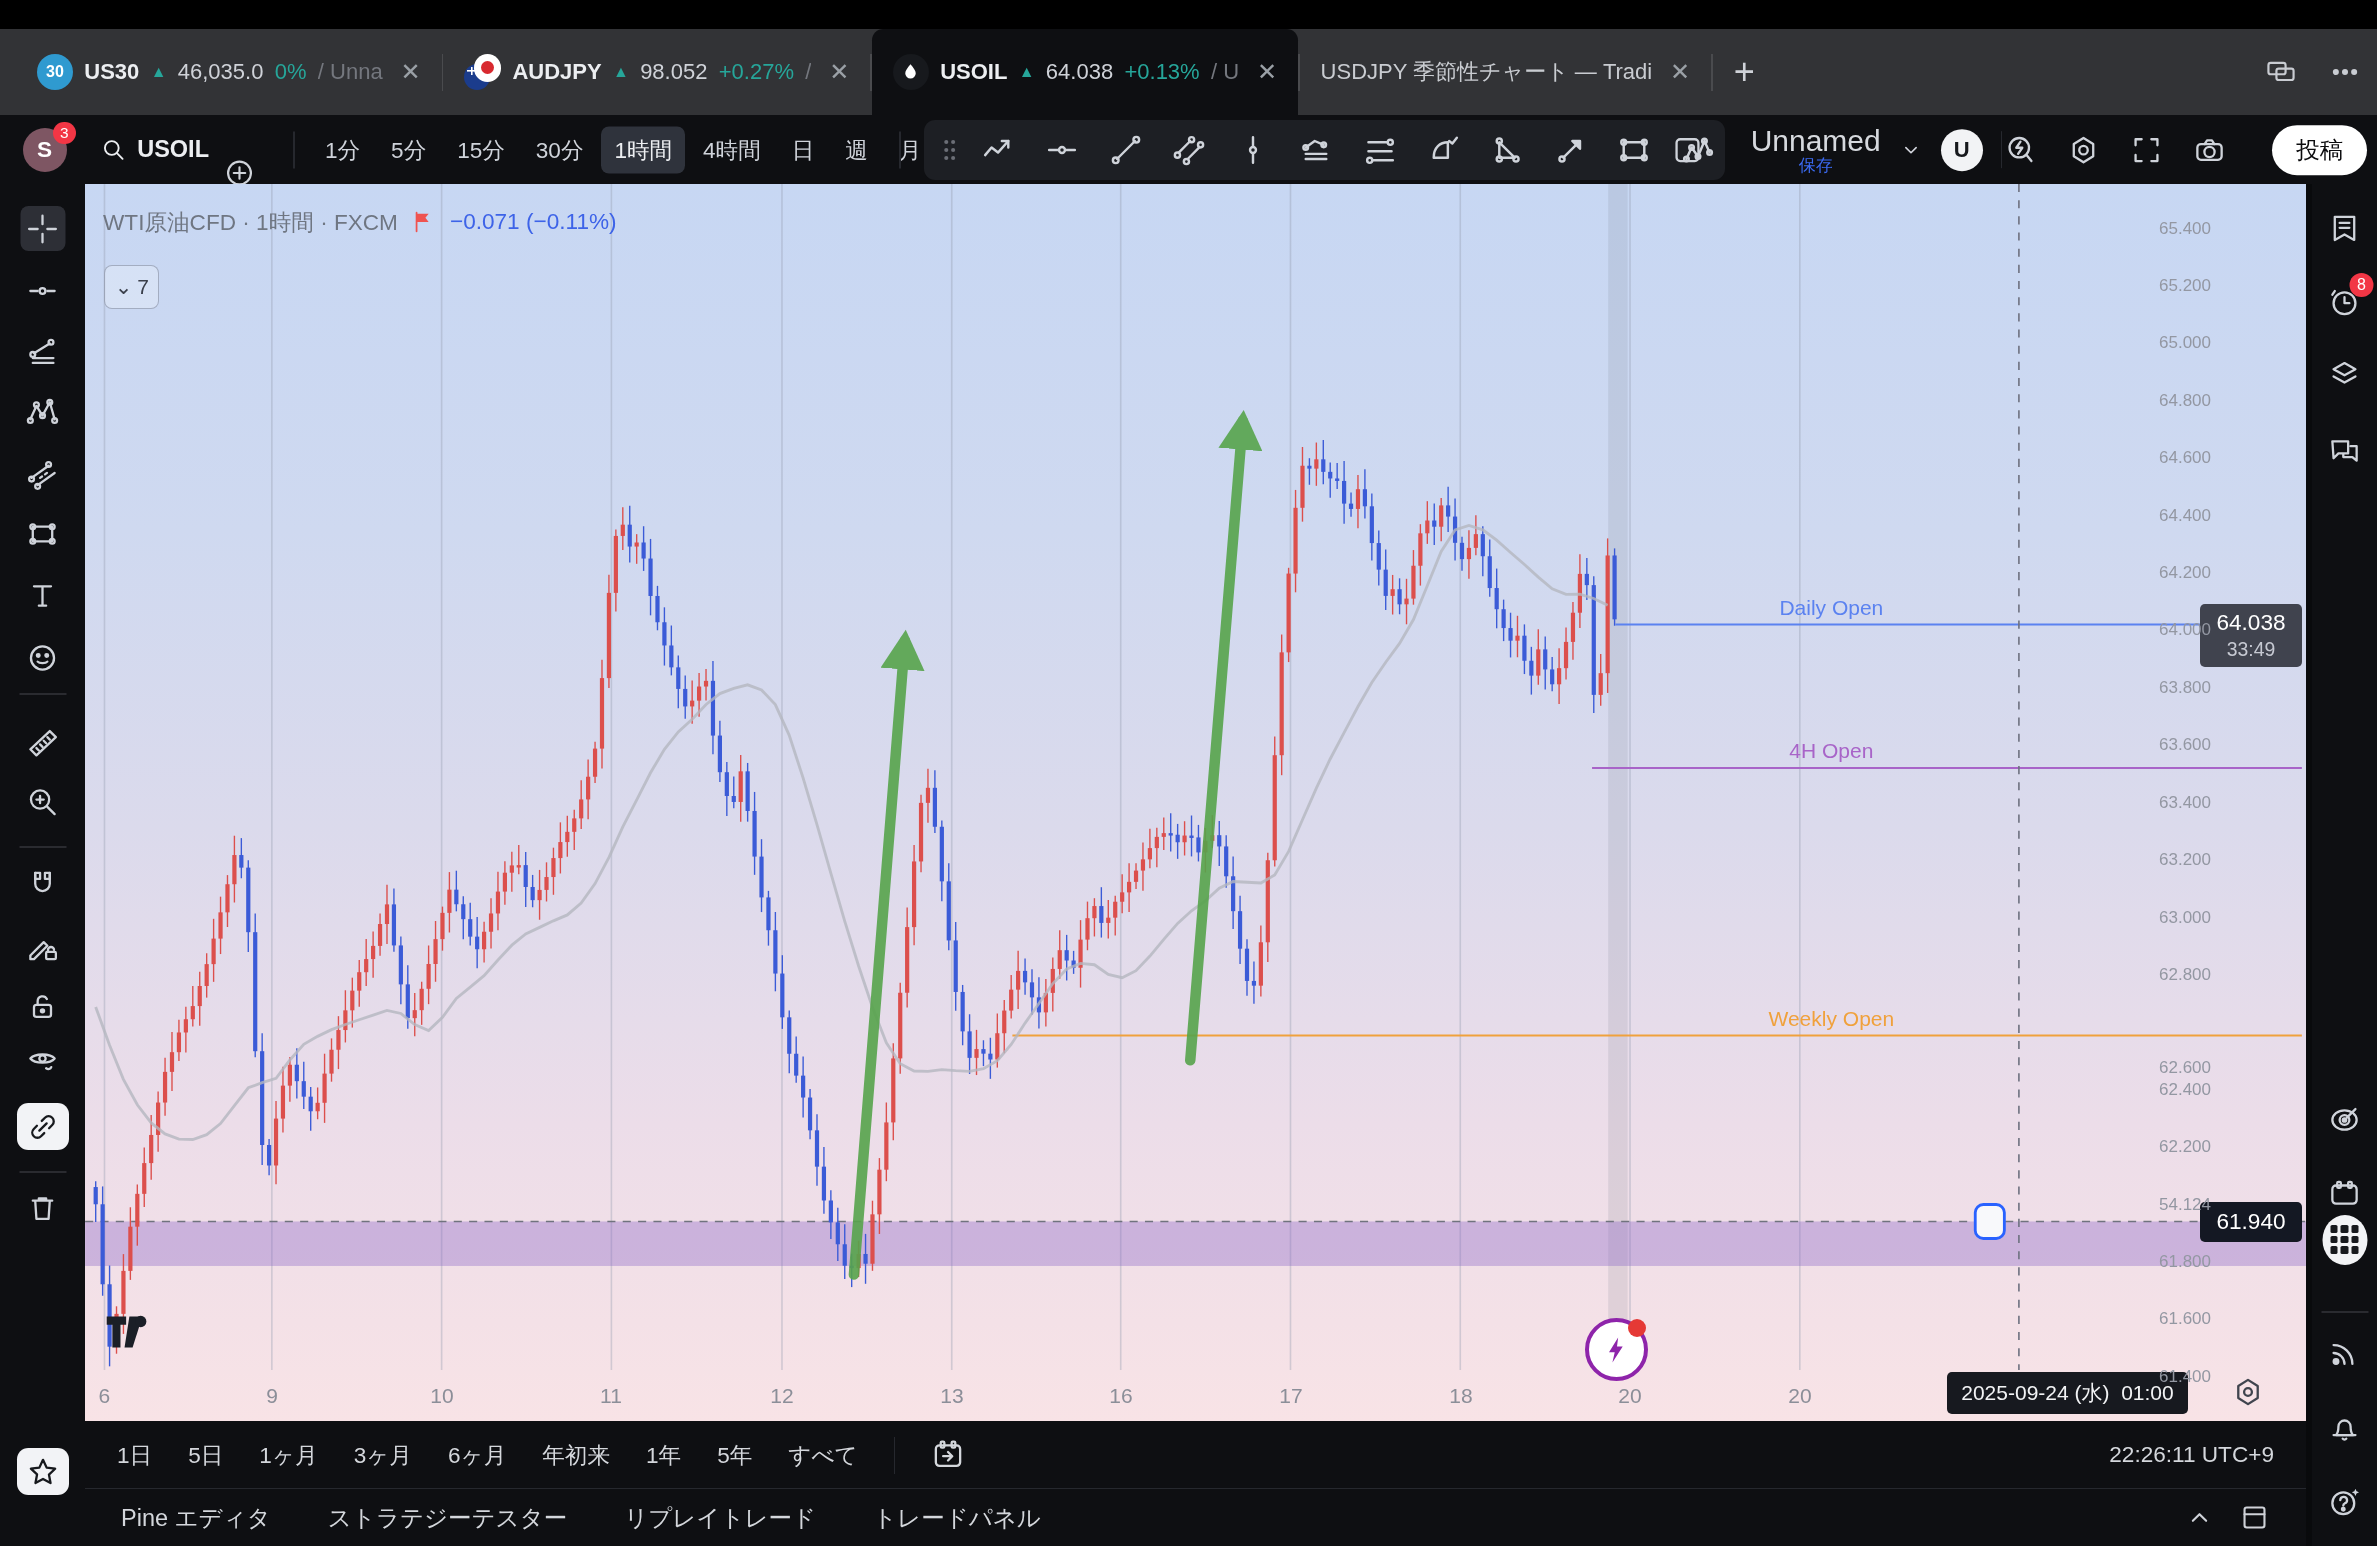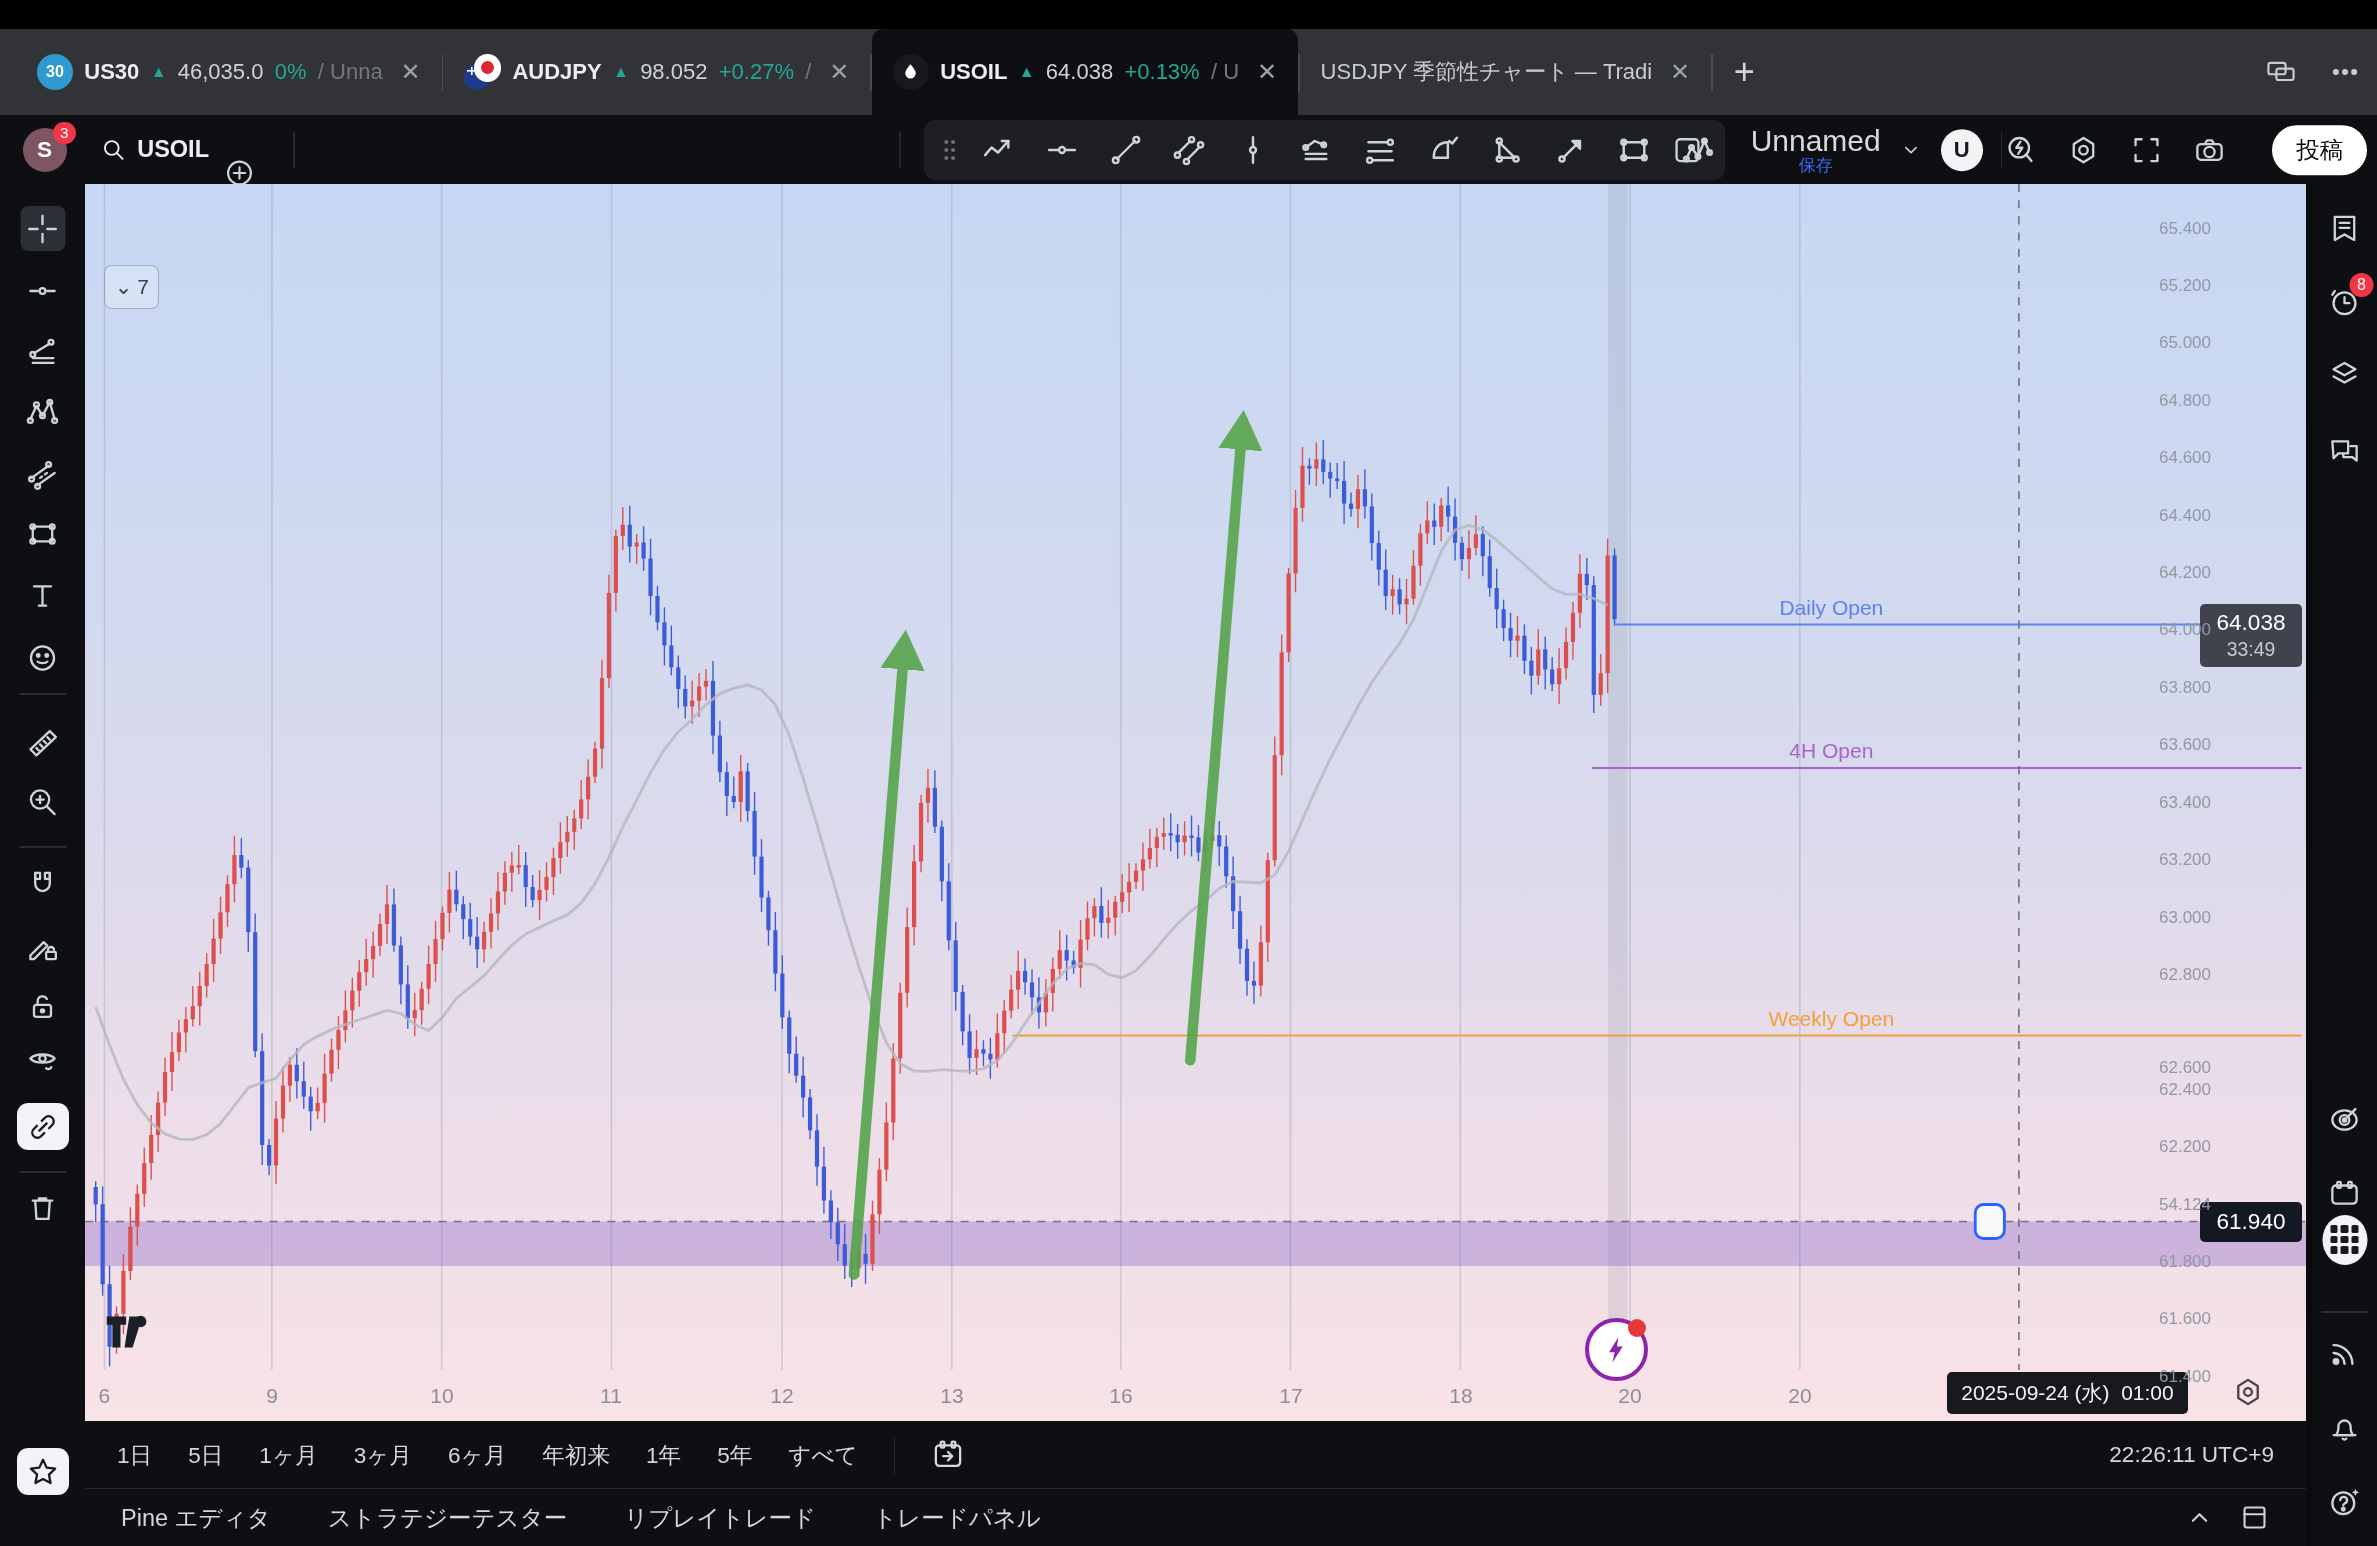--- a/index.html
+++ b/index.html
@@ -173,20 +173,36 @@
       </span>
     <span>USOIL</span>
   </div>
   <div id="addsym" class="abs vc sbi" style="position: absolute; left: 239px;">
       <svg width="32" height="32" viewBox="0 0 28 28" fill="none" stroke="currentColor" stroke-width="1.9" stroke-linecap="round" stroke-linejoin="round">
         <circle cx="14" cy="14" r="10"></circle>
         <path d="M14 9v10M9 14h10"></path>
       </svg>
     </div>
   <div class="abs vc toolsep" style="left:293px"></div>
+  <div id="tfrow" class="abs vc">
+      <div class="tf">1分</div>
+      <div class="tf">5分</div>
+      <div class="tf">15分</div>
+      <div class="tf">30分</div>
+      <div class="tf active">1時間</div>
+      <div class="tf">4時間</div>
+      <div class="tf">日</div>
+      <div class="tf">週</div>
+      <div class="tf">月</div>
+      <span>
+        <svg width="24" height="24" viewBox="0 0 28 28" fill="none" stroke="currentColor" stroke-width="1.9" stroke-linecap="round" stroke-linejoin="round">
+          <path d="M8 11l6 6 6-6"></path>
+        </svg>
+      </span>
+    </div>
   <div class="abs vc toolsep" style="left:899px"></div>
   <div id="toolpill" class="abs">
       <div>
         <svg width="19.4" height="32" viewBox="0 0 16 28" fill="#6b6e76">
           <circle cx="5" cy="7" r="1.8"></circle>
           <circle cx="11" cy="7" r="1.8"></circle>
           <circle cx="5" cy="14" r="1.8"></circle>
           <circle cx="11" cy="14" r="1.8"></circle>
           <circle cx="5" cy="21" r="1.8"></circle>
           <circle cx="11" cy="21" r="1.8"></circle>
@@ -992,20 +1008,30 @@
       <line x1="1883.2962328767123" y1="438.3643440807213" x2="1883.2962328767123" y2="629.5498805521028" stroke="#dc4f4c" stroke-width="1.7"></line>
       <rect x="1880.6962328767124" y="459.481164383563" width="5.2" height="145.58647260274506" fill="#dc4f4c"></rect>
       <line x1="1891.875" y1="450.70972386922597" x2="1891.875" y2="546.3856247000425" stroke="#3b5bd7" stroke-width="1.7"></line>
       <rect x="1889.275" y="459.481164383563" width="5.2" height="79.02883561644018" fill="#3b5bd7"></rect>
       <path d="M13.1 1017.9L30.3 1065.3L47.4 1107.5L64.6 1138.9L81.8 1161.4L98.9 1175.0L116.1 1181.4L133.2 1181.9L150.4 1175.9L167.5 1162.1L184.7 1140.1L201.9 1117.9L219.0 1111.5L236.2 1106.3L253.3 1083.5L270.5 1064.1L287.6 1054.3L304.8 1046.0L322.0 1039.6L339.1 1033.8L356.3 1028.1L373.4 1022.3L390.6 1026.0L407.7 1039.8L424.9 1047.1L442.1 1030.7L459.2 1007.4L476.4 993.4L493.5 979.2L510.7 959.8L527.9 941.5L545.0 927.7L562.2 919.5L579.3 911.4L596.5 904.1L613.6 889.3L630.8 865.3L648.0 832.9L665.1 795.2L682.3 761.7L699.4 728.3L716.6 699.2L733.7 677.8L750.9 662.1L768.1 643.8L785.2 630.3L802.4 623.8L819.5 619.5L836.7 625.9L853.8 643.9L871.0 682.0L888.2 734.9L905.3 792.4L922.5 852.7L939.6 911.8L956.8 967.3L973.9 1018.3L991.1 1062.2L1008.3 1088.1L1025.4 1097.2L1042.6 1097.6L1059.7 1095.4L1076.9 1096.7L1094.0 1097.6L1111.2 1094.3L1128.4 1084.5L1145.5 1064.4L1162.7 1037.9L1179.8 1013.6L1197.0 989.0L1214.2 970.9L1231.3 964.0L1248.5 965.7L1265.6 977.6L1282.8 981.7L1299.9 973.1L1317.1 955.0L1334.3 934.4L1351.4 914.6L1368.6 899.0L1385.7 886.7L1402.9 871.1L1420.0 862.8L1437.2 863.7L1454.4 864.6L1471.5 854.7L1488.7 825.5L1505.8 786.4L1523.0 747.2L1540.1 711.2L1557.3 678.6L1574.5 646.3L1591.6 616.6L1608.8 591.5L1625.9 568.3L1643.1 538.7L1660.2 497.0L1677.4 454.4L1694.6 427.9L1711.7 422.3L1728.9 427.8L1746.0 440.6L1763.2 455.8L1780.4 470.6L1797.5 486.2L1814.7 500.6L1831.8 507.5L1849.0 507.2L1866.1 512.7L1883.3 521.0" fill="none" stroke="#b4b7bf" stroke-width="3.5" opacity="0.8"></path>
       <line x1="2392" y1="0" x2="2392" y2="1467" stroke="#6f7280" stroke-width="2" stroke-dasharray="10 10"></line>
       <line x1="951" y1="1349" x2="1014" y2="565" stroke="#57a44c" stroke-width="13" opacity="0.9" marker-end="url(#ah)" stroke-linecap="round"></line>
       <line x1="1367" y1="1084" x2="1432" y2="293" stroke="#57a44c" stroke-width="13" opacity="0.9" marker-end="url(#ah)" stroke-linecap="round"></line>
       <rect x="2338" y="1262.300000000003" width="36" height="42" rx="10" fill="#f8f9fb" stroke="#2962ff" stroke-width="3.5"></rect>
     </svg>
+  <div id="legend" class="abs">
+    <span class="t">WTI原油CFD · 1時間 · FXCM</span>
+    <span id="flagico">
+        <svg width="26" height="26" viewBox="0 0 28 28" fill="none" stroke="currentColor" stroke-width="1.9" stroke-linecap="round" stroke-linejoin="round">
+          <path d="M6 4v20" stroke="#ef5350"></path>
+          <path d="M6 5h13l-3.5 4.5L19 14H6z" fill="#ef5350" stroke="none"></path>
+        </svg>
+      </span>
+    <span class="c">−0.071 (−0.11%)</span>
+  </div>
   <div id="indpill" class="abs">
     <span>⌄</span>
     <span>7</span>
   </div>
   <div id="lastbadge" class="abs">
     <span class="p">64.038</span>
     <span class="cd">33:49</span>
   </div>
   <div id="selbadge" class="abs">61.940</div>
   <div id="datebadge" class="abs">2025-09-24 (水)  01:00</div>

